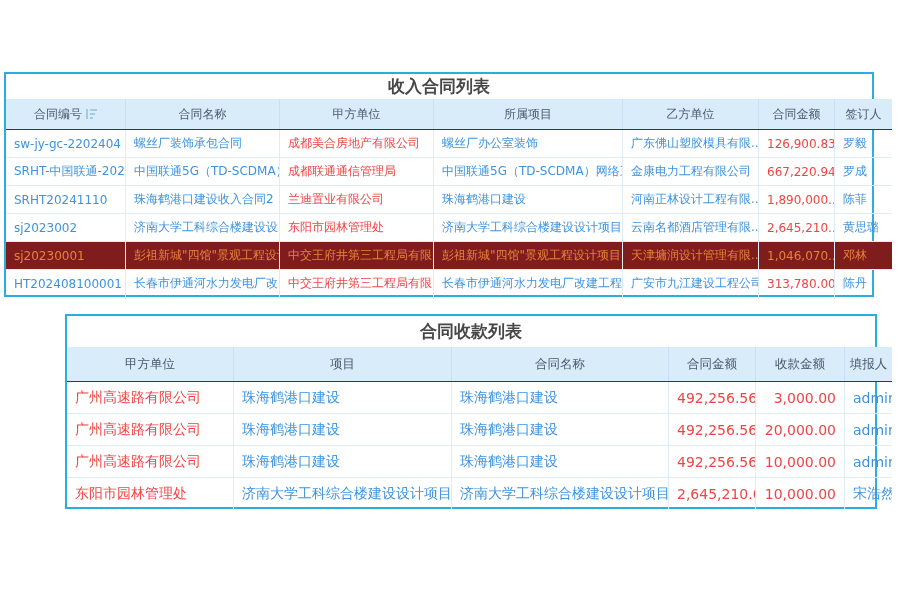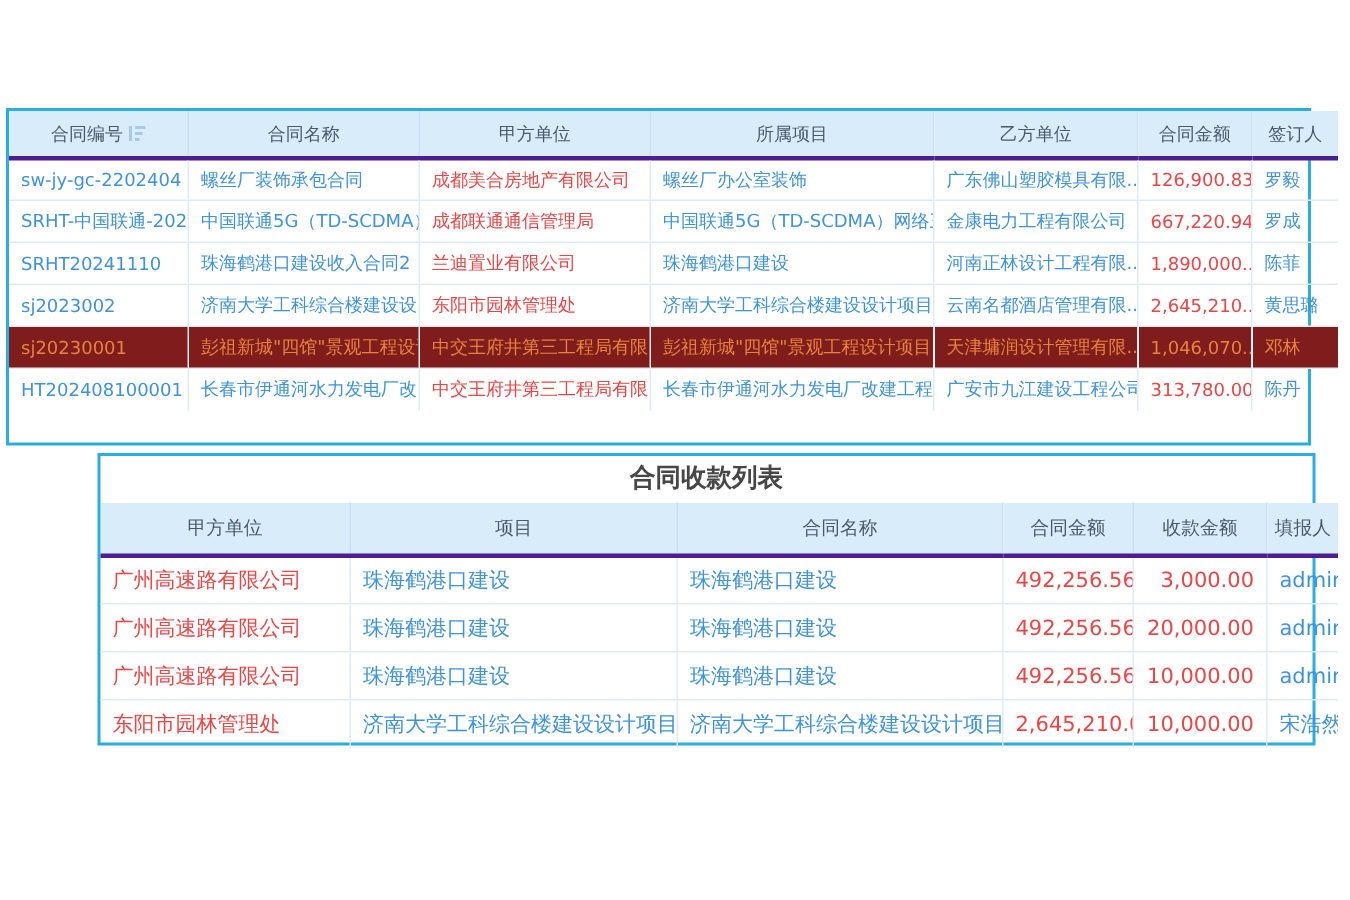--- a/index.html
+++ b/index.html
@@ -5,32 +5,32 @@
   html,body{margin:0;padding:0;}
   body{
     width:900px;height:600px;position:relative;overflow:hidden;
     background:#ffffff;
     font-family:"DejaVu Sans","Liberation Sans",sans-serif;
   }
   .panel{
     position:absolute;background:#fff;border:2px solid #2aaedd;box-sizing:border-box;
   }
   .panel-income{left:4px;top:72px;width:870px;height:225px;}
-  .panel-receipt{left:65px;top:302px;width:812px;height:195px;}
+  .panel-receipt{left:65px;top:314px;width:812px;height:195px;}
   .tbl-title{
     text-align:center;font-weight:bold;color:#474747;
   }
   .panel-income .tbl-title{height:25px;line-height:25px;font-size:17px;}
   .panel-receipt .tbl-title{height:31px;line-height:31px;font-size:17px;}
   table{border-collapse:collapse;table-layout:fixed;}
   .panel-income table{width:866px;}
   .panel-receipt table{width:808px;}
   th{
     background:#d9ecfa;color:#4a5a6b;font-weight:normal;font-size:12px;
-    border-left:1px solid #c9dff2;border-bottom:3px solid #4c1d95;
+    border-left:1px solid #c9dff2;border-bottom:1px solid #4c1d95;
     text-align:center;overflow:hidden;white-space:nowrap;
   }
   th:first-child{border-left:none;}
   .panel-income th{height:28px;}
   .panel-receipt th{height:32px;font-size:12.5px;}
   td{
     font-size:12px;color:#333;
     border-left:1px solid #dfecf7;border-bottom:1px solid #dfecf7;
     overflow:hidden;white-space:nowrap;text-overflow:clip;
     padding:0 8px;box-sizing:border-box;
@@ -45,20 +45,21 @@
   td.cell-link{color:#3e93de;}
   td.cell-dark{color:#ef4444;}
   tr.hl td{background:#7f1d1d;color:#e8823c !important;}
   .sort-icon{display:inline-block;vertical-align:-1px;margin-left:4px;}
   .sort-icon svg rect{fill:#a6c9e8;}
 </style>
 </head>
 <body>
 
 <div class="panel panel-income">
+  <div class="tbl-title">收入合同列表</div>
   <table>
     <thead>
         <tr id="income-head">
           <th style="width: 117px;"><span>合同编号</span><span class="sort-icon"><svg width="11" height="10" viewBox="0 0 11 10">
                 <rect x="0" y="0" width="2" height="10"></rect>
                 <rect x="4" y="0" width="7" height="2"></rect>
                 <rect x="4" y="4" width="5" height="2"></rect>
                 <rect x="4" y="8" width="3" height="2"></rect>
               </svg></span></th>
           <th style="width: 151px;"><span>合同名称</span></th>

